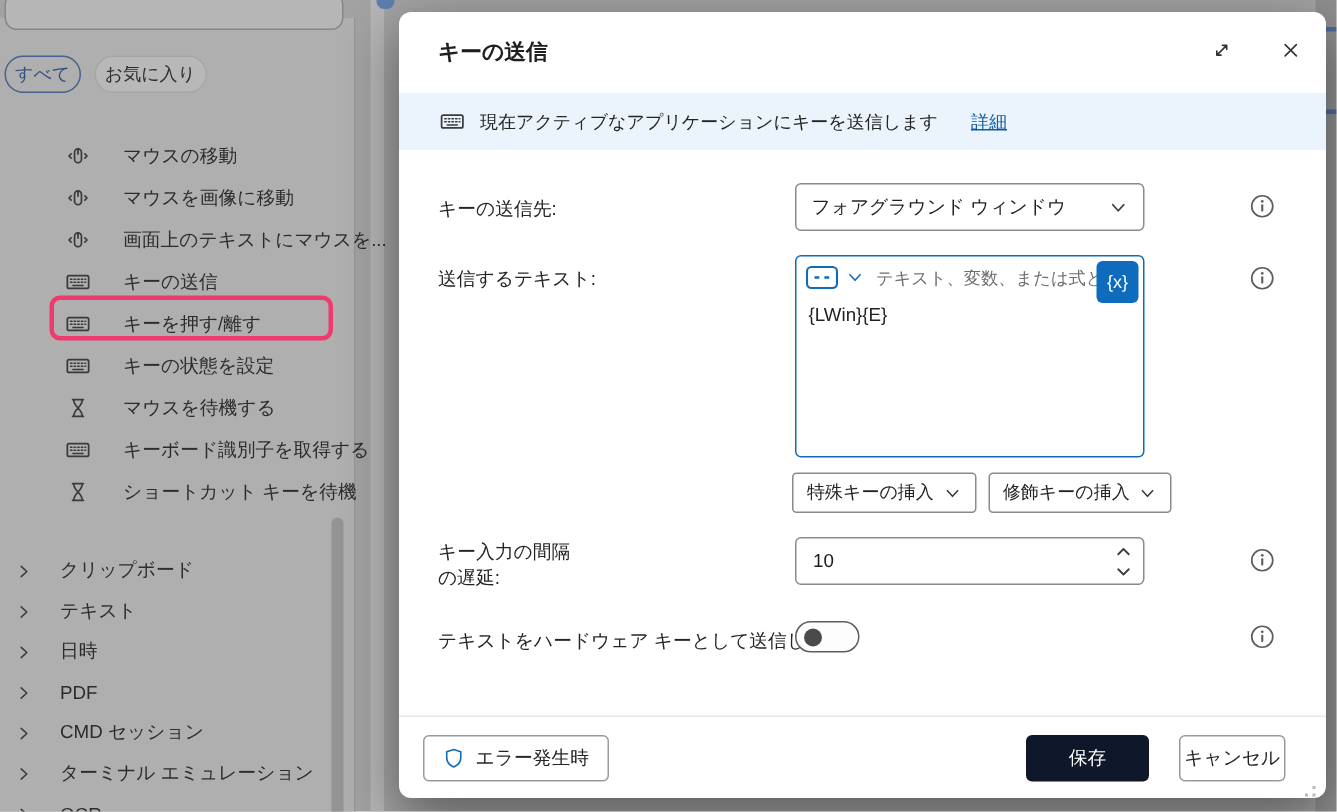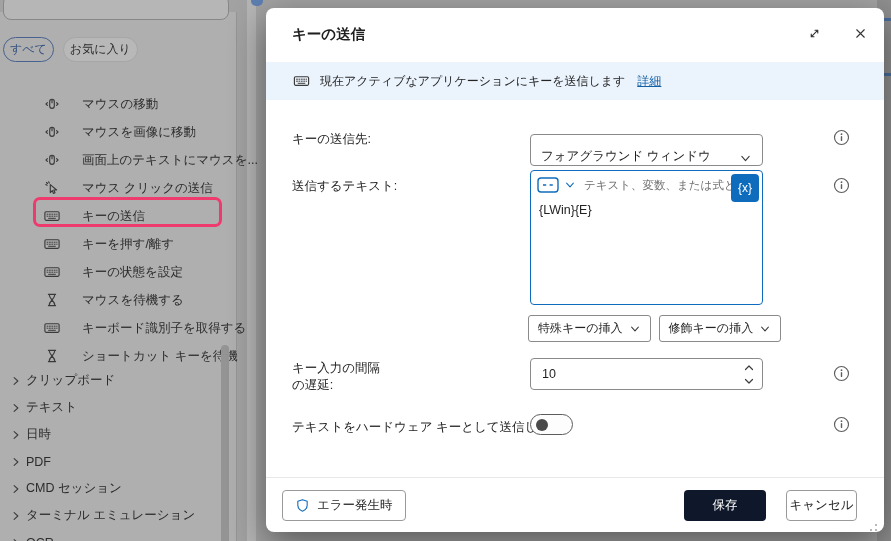--- a/index.html
+++ b/index.html
@@ -30,21 +30,21 @@
           font-size: 12px; white-space: nowrap; }
   .pill.selected { border: 1.5px solid #47628f; color: #32507e; }
   .pill.plain { background: #b8b8b8; border: 1px solid #a6a6a6; color: #2d2d2d; }
 
   .action-list { position: absolute; left: 0; top: 78px; right: 0; }
   .action-item { height: 28px; display: flex; align-items: center; gap: 22px; padding-left: 44px;
                  font-size: 12.5px; color: #2c2c2c; white-space: nowrap; }
   .action-item .icn { width: 16px; height: 16px; color: #3a3a3a; flex: 0 0 auto; }
 
   .group-list { position: absolute; left: 0; top: 355px; right: 0; }
-  .group-item { height: 27px; display: flex; align-items: center; gap: 4px; padding-left: 10px;
+  .group-item { height: 27px; display: flex; align-items: center; gap: 18px; padding-left: 10px;
                 font-size: 12.5px; color: #2c2c2c; white-space: nowrap; }
   .group-item .icn { width: 12px; height: 12px; color: #3a3a3a; flex: 0 0 auto; }
 
   .highlight-box { position: absolute; left: 33px; top: 185px; width: 189px; height: 30px;
                    border: 3px solid #ee3a6d; border-radius: 7px; pointer-events: none; }
   .sb-scroll-thumb { position: absolute; left: 221px; top: 333px; width: 8px; height: 208px;
                      background: #949494; border-radius: 4px; }
 
   
   .dialog { position: absolute; left: 266px; top: 8px; width: 618px; height: 524px;
@@ -52,28 +52,28 @@
             overflow: hidden; }
   .dlg-title { position: absolute; left: 26px; top: 17px; font-size: 14.5px; font-weight: 700; color: #1f1f1f; }
   .win-btn { position: absolute; width: 24px; height: 24px; top: 13px; display: flex;
              align-items: center; justify-content: center; color: #323232; background: transparent; border: 0; }
   .win-btn.expand { right: 58px; } .win-btn.close { right: 12px; }
 
   .banner { position: absolute; left: 0; top: 54px; width: 100%; height: 38px; background: #ebf3fc;
             display: flex; align-items: center; padding-left: 26px; gap: 9px; }
   .banner .icn { width: 19px; height: 16px; color: #3b3b3b; }
   .banner-text { font-size: 12px; color: #242424; }
-  .banner-link { font-size: 12px; color: #115ea3; text-decoration: underline; margin-left: 3px; }
+  .banner-link { font-size: 12px; color: #115ea3; text-decoration: underline; margin-left: 13px; }
 
   .fld-label { position: absolute; left: 26px; font-size: 12.5px; color: #242424; }
   .info { position: absolute; left: 567px; width: 17px; height: 17px; color: #5d5d5d; }
 
   .select-box { position: absolute; left: 264px; top: 114px; width: 233px; height: 32px;
                 border: 1px solid #8a8a8a; border-radius: 4px; background: #fff;
-                display: flex; align-items: flex-end; padding: 0 10px; font-size: 12.5px; color: #1f1f1f; margin-top: 12px; }
+                display: flex; align-items: center; padding: 0 10px; font-size: 12.5px; color: #1f1f1f; }
   .select-box .chev { margin-left: auto; width: 13px; height: 13px; color: #3c3c3c; }
 
   .textarea-box { position: absolute; left: 264px; top: 162px; width: 233px; height: 135px;
                   border: 1.5px solid #0f6cbd; border-radius: 4px; background: #fff; }
   .ta-toolbar { display: flex; align-items: center; gap: 5px; padding: 6px 34px 0 6px;
                 white-space: nowrap; overflow: hidden; }
   .mode-icon { width: 22px; height: 16px; flex: 0 0 auto; }
   .ta-toolbar .chev { width: 12px; height: 12px; color: #0f6cbd; flex: 0 0 auto; }
   .ta-hint { font-size: 11.5px; color: #6e6e6e; margin-left: 3px; }
   .var-btn { position: absolute; top: 3px; right: 3px; width: 28px; height: 28px; border: 0;
@@ -195,26 +195,20 @@
       <span>マウスを画像に移動</span>
     </div>
     <div class="action-item">
       <svg class="ic icn">
           <use href="#sym-mousemove"></use>
         </svg>
       <span>画面上のテキストにマウスを...</span>
     </div>
     <div class="action-item">
       <svg class="ic icn">
-          <use href="#sym-mouseclick"></use>
-        </svg>
-      <span>マウス クリックの送信</span>
-    </div>
-    <div class="action-item">
-      <svg class="ic icn">
           <use href="#sym-keyboard"></use>
         </svg>
       <span>キーの送信</span>
     </div>
     <div class="action-item">
       <svg class="ic icn">
           <use href="#sym-keyboard"></use>
         </svg>
       <span>キーを押す/離す</span>
     </div>

